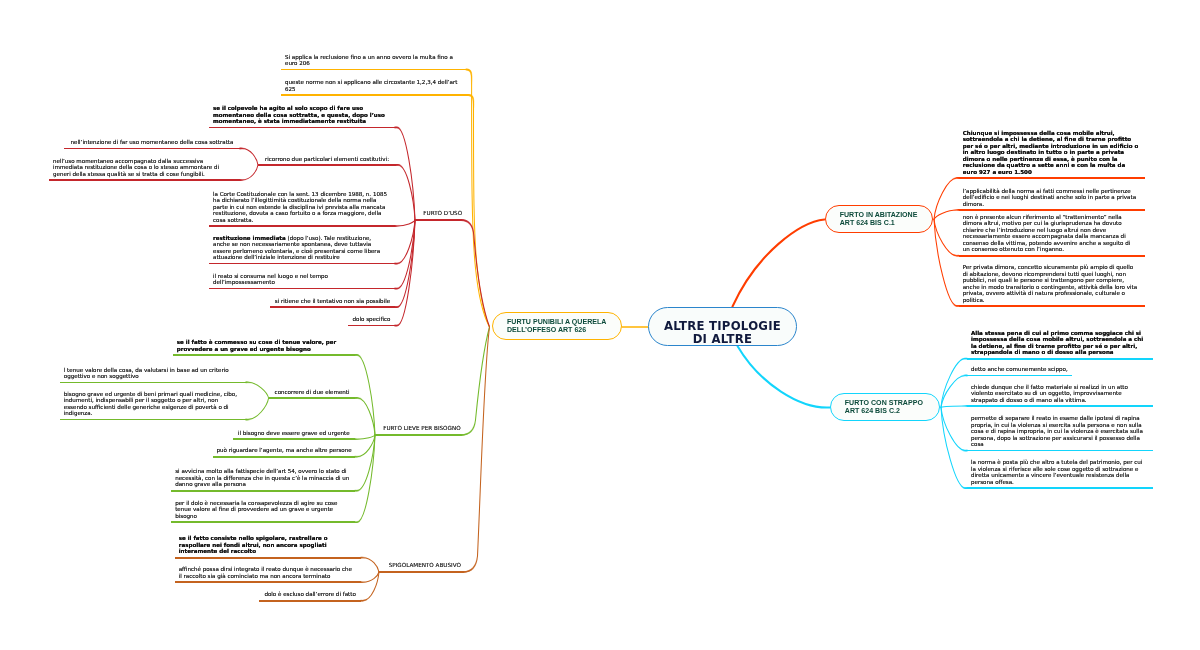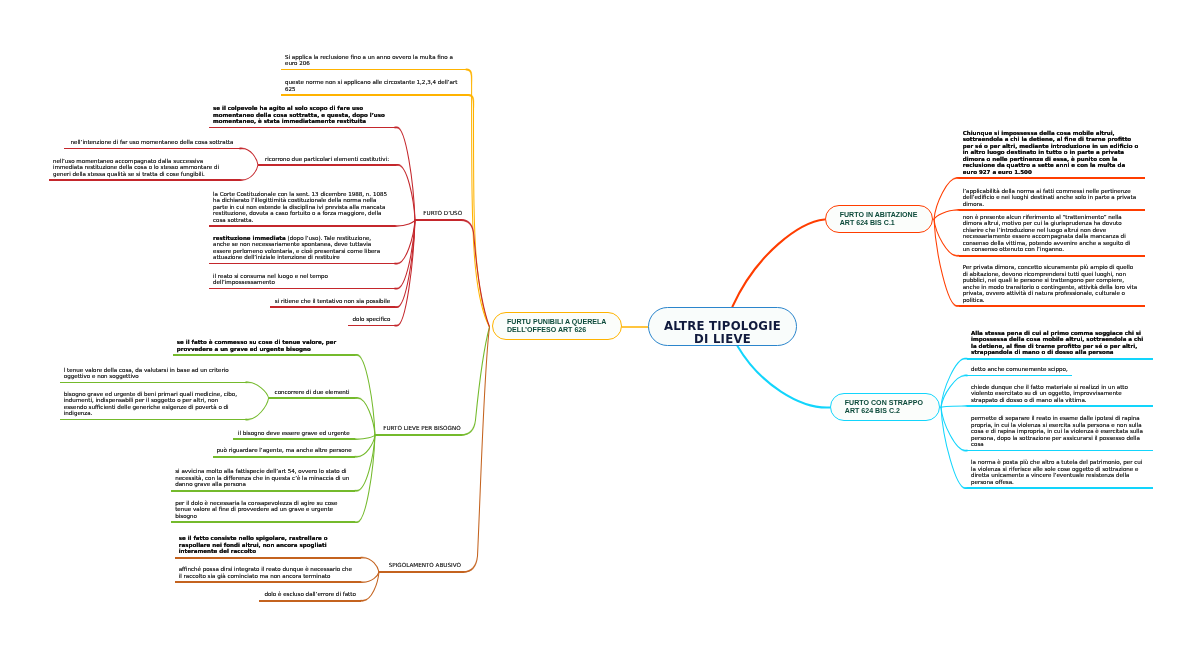--- a/index.html
+++ b/index.html
@@ -428,16 +428,16 @@
   <span>ART 624 BIS C.1</span>
 </div>
 
 <div class="pill" id="n-strappo" style="left:829.8px;top:392.5px;width:110px;height:28px;border:1.9px solid #12d5fc">
   <span>FURTO CON STRAPPO</span>
   <span>ART 624 BIS C.2</span>
 </div>
 
 <div class="pill" id="central" style="left:648px;top:307px;width:149px;height:39px;padding-top:13px">
   <span>ALTRE TIPOLOGIE</span>
-  <span>DI LIEVE</span>
+  <span>DI ALTRE</span>
 </div>
 
 </div>
 
 </body></html>

